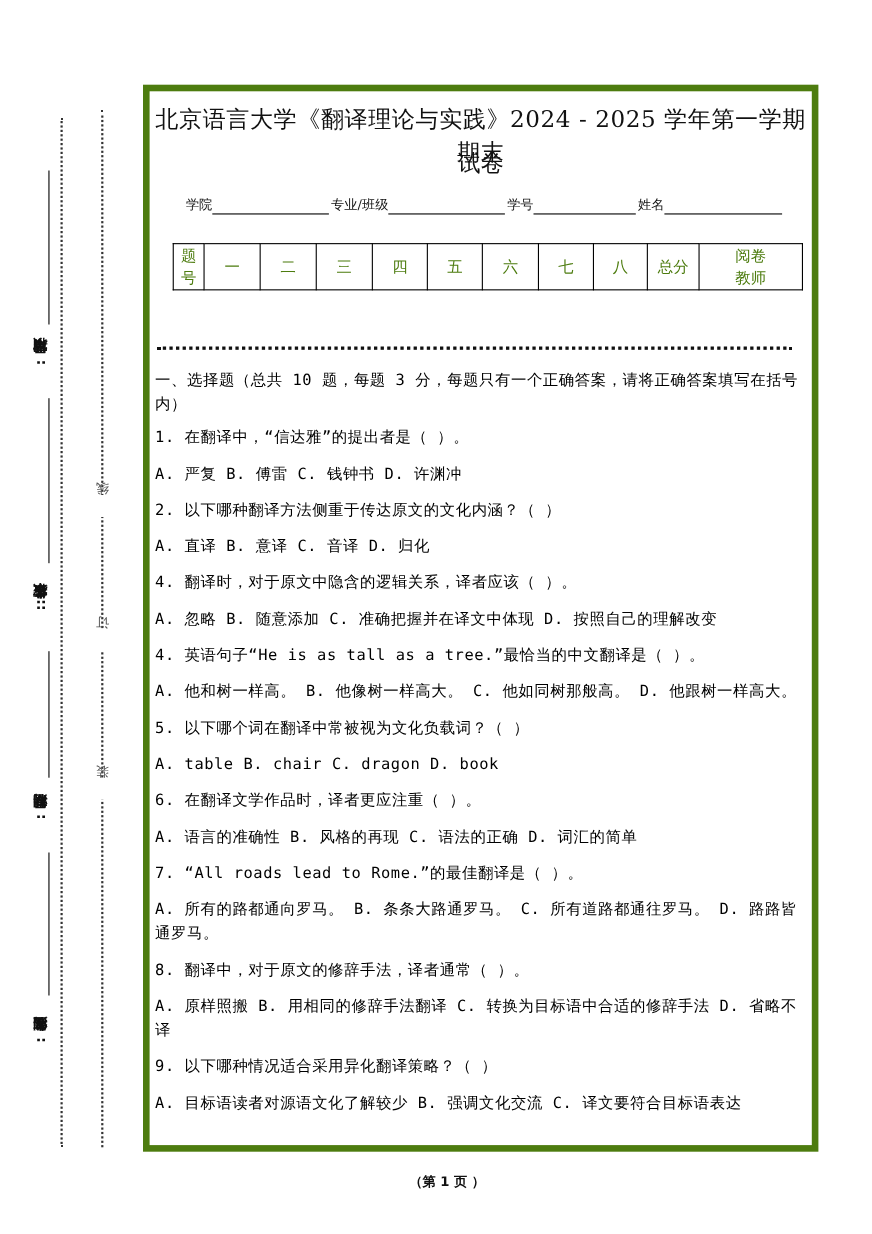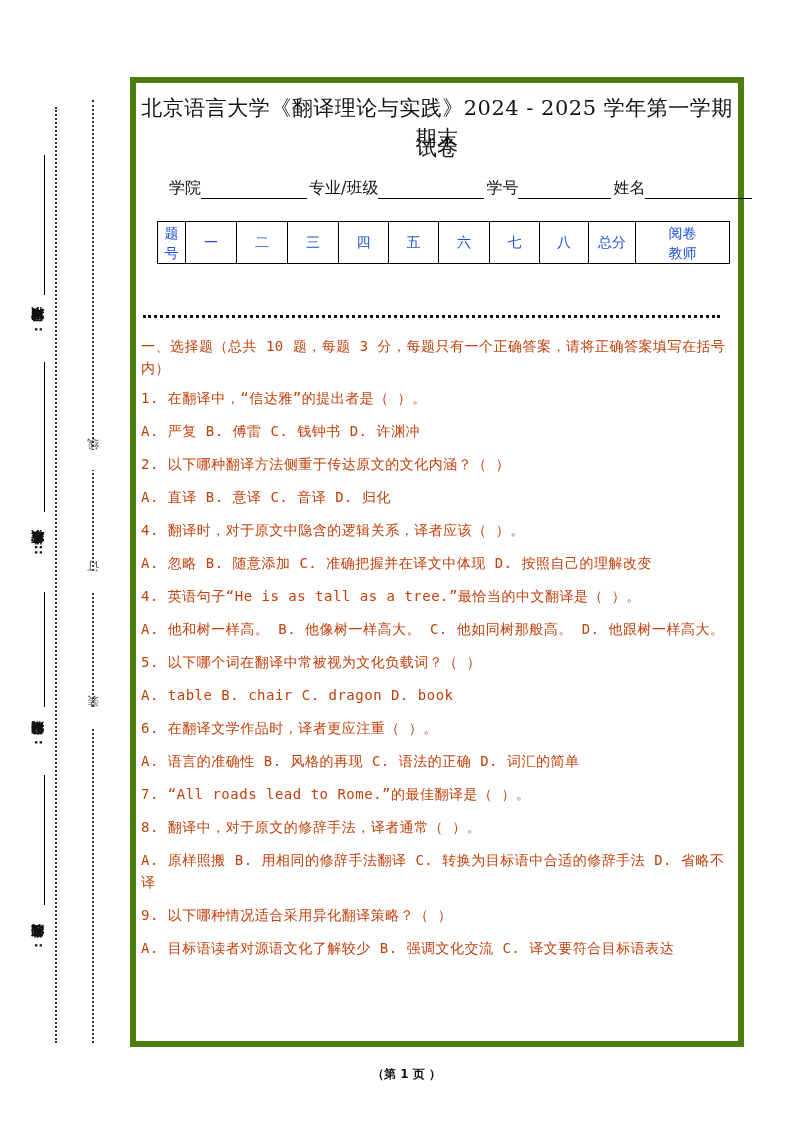--- a/index.html
+++ b/index.html
@@ -11,32 +11,32 @@
   .dot-b { left: 92px; top: 100px; height: 943px; }
   .sign-line { position: absolute; left: 44px; width: 0; border-left: 1px solid #000; }
   .vlabel { position: absolute; left: 26px; width: 24px; writing-mode: vertical-rl; transform: rotate(180deg); font-family: "DejaVu Sans", "Liberation Sans", sans-serif; font-weight: bold; font-size: 13px; letter-spacing: 0px; line-height: 24px; text-align: center; }
   .vmark { position: absolute; left: 85px; width: 16px; background: #fff; font-size: 12px; color: #555; writing-mode: vertical-rl; transform: rotate(180deg); text-align: center; line-height: 16px; }
 
   
   .frame { position: absolute; left: 130px; top: 77px; width: 614px; height: 970px; border: 6px solid #4d7c0f; box-sizing: border-box; }
   .title { position: absolute; left: 0; right: 0; top: 10px; text-align: center; font-size: 21px; line-height: 30px; letter-spacing: 0.5px; }
   .title2 { position: absolute; left: 0; right: 0; top: 50px; text-align: center; font-size: 21px; line-height: 30px; }
 
-  .info { position: absolute; left: 33px; top: 95px; font-size: 16px; display: flex; align-items: flex-end; }
+  .info { position: absolute; left: 33px; top: 95px; font-size: 12px; display: flex; align-items: flex-end; }
   .info .lbl { white-space: nowrap; }
   .info .blank { display: inline-block; border-bottom: 1px solid #000; height: 12px; margin-right: 2px; }
 
-  table.score { position: absolute; left: 21px; top: 138px; border-collapse: collapse; font-size: 14px; color: #1d4ed8; }
+  table.score { position: absolute; left: 21px; top: 138px; border-collapse: collapse; font-size: 14px; color: #4d7c0f; }
   table.score td { border: 1px solid #000; text-align: center; padding: 0; }
   table.score tr.r1 td { height: 41px; }
   table.score tr.r2 td { height: 42px; }
   table.score td.head { line-height: 20px; }
   .dotsep { position: absolute; left: 7px; right: 18px; top: 232px; border-top: 3px dotted #111; }
 
-  .content { position: absolute; left: 5px; right: 8px; top: 252px; font-family: "DejaVu Sans Mono", "Liberation Mono", monospace; font-size: 14px; color: #c2410c; }
+  .content { position: absolute; left: 5px; right: 8px; top: 252px; font-family: "DejaVu Sans Mono", "Liberation Mono", monospace; font-size: 14px; color: #000000; }
   .content p { margin: 0; line-height: 22px; letter-spacing: 0.5px; }
   .section { margin-bottom: 8px !important; }
   .q { margin-bottom: 11px !important; }
   .opt { margin-bottom: 11px !important; }
 
   .footer { position: absolute; left: 0; right: 0; top: 1066px; text-align: center; font-family: "DejaVu Sans", "Liberation Sans", sans-serif; font-weight: bold; font-size: 12px; padding-left: 20px; }
 </style>
 </head>
 <body>
 
@@ -106,20 +106,21 @@
     <p class="q">4. 英语句子“He is as tall as a tree.”最恰当的中文翻译是（  ）。</p>
     <p class="opt">A. 他和树一样高。   B. 他像树一样高大。   C. 他如同树那般高。   D. 他跟树一样高大。</p>
 
     <p class="q">5. 以下哪个词在翻译中常被视为文化负载词？（  ）</p>
     <p class="opt">A. table   B. chair   C. dragon   D. book</p>
 
     <p class="q">6. 在翻译文学作品时，译者更应注重（  ）。</p>
     <p class="opt">A. 语言的准确性   B. 风格的再现   C. 语法的正确   D. 词汇的简单</p>
 
     <p class="q">7. “All roads lead to Rome.”的最佳翻译是（  ）。</p>
+    <p class="opt">A. 所有的路都通向罗马。   B. 条条大路通罗马。   C. 所有道路都通往罗马。   D. 路路皆通罗马。</p>
 
     <p class="q">8. 翻译中，对于原文的修辞手法，译者通常（  ）。</p>
     <p class="opt">A. 原样照搬   B. 用相同的修辞手法翻译   C. 转换为目标语中合适的修辞手法   D. 省略不译</p>
 
     <p class="q">9. 以下哪种情况适合采用异化翻译策略？（  ）</p>
     <p class="opt">A. 目标语读者对源语文化了解较少   B. 强调文化交流   C. 译文要符合目标语表达</p>
   </div>
 </div>
 
 <div class="footer">（第 1 页 ）</div>

